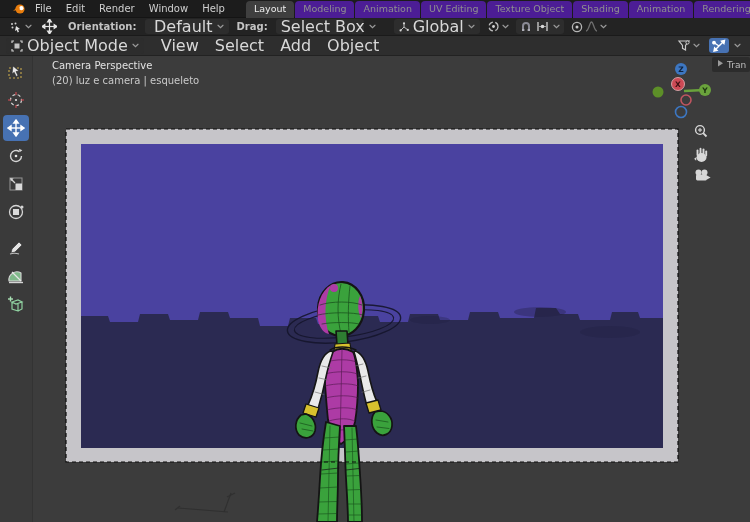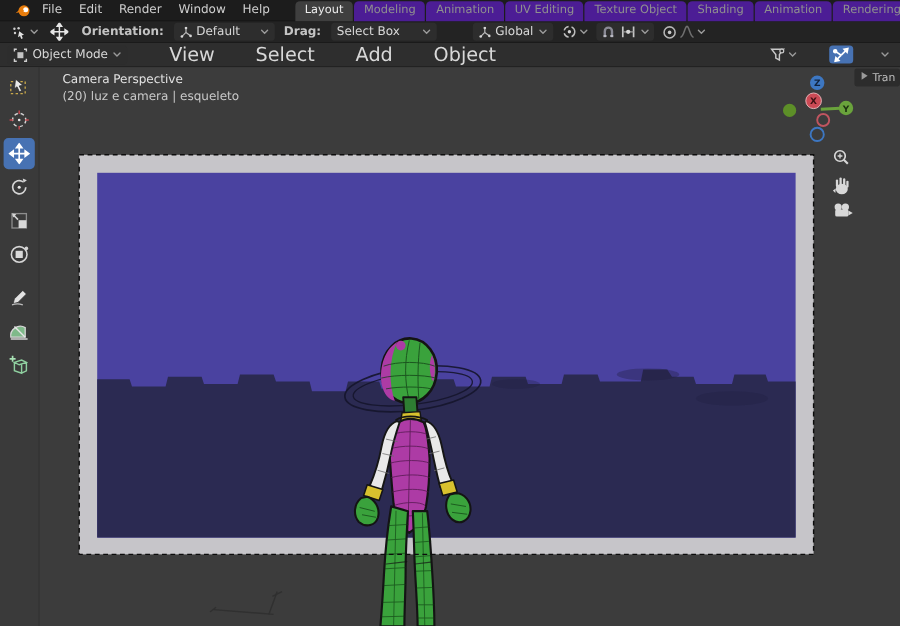--- a/index.html
+++ b/index.html
@@ -13,24 +13,24 @@
   html,body{width:750px;height:522px;overflow:hidden;background:var(--bgmain,#3c3c3c);
     font-family:"DejaVu Sans","Liberation Sans",sans-serif;-webkit-font-smoothing:antialiased;}
   .bar{display:flex;align-items:center;width:750px;}
   .topbar{height:18px;background:var(--topbar,#1c1c1c);border-bottom:1px solid #141414;padding-left:12px;}
   .menu-item{color:#cfcfcf;font-size:10px;padding:0 7px;line-height:17px;cursor:default;}
   .tabs{display:flex;align-items:flex-end;height:18px;margin-left:14px;gap:1px;overflow:hidden;flex:1;}
   .tab{font-size:9.5px;color:var(--dimtext,#8f8f8f);background:#4c1d95;padding:2px 8px 3px;
     border-radius:4px 4px 0 0;white-space:nowrap;line-height:12px;}
   .tab.active{background:#3f3f3f;color:#ececec;}
   .row2{height:18px;background:var(--row2,#232323);border-bottom:1px solid #1a1a1a;padding-left:6px;gap:4px;}
-  .row3{height:20px;background:var(--row3,#2e2e2e);border-bottom:1px solid #222;padding:0 6px;gap:20px;}
+  .row3{height:20px;background:var(--row3,#2e2e2e);border-bottom:1px solid #222;padding:0 6px;gap:2px;}
   .lbl{color:#c3c3c3;font-size:10px;padding:0 4px;white-space:nowrap;font-weight:bold;}
   .dd{display:flex;align-items:center;gap:4px;background:var(--dd,#2d2d2d);border-radius:3px;
-    height:15px;padding:0 5px;color:#d8d8d8;font-size:10px;white-space:nowrap;}
+    height:15px;padding:0 5px;color:#d8d8d8;font-size:16px;white-space:nowrap;}
   .flatbtn{display:flex;align-items:center;gap:2px;height:15px;padding:0 3px;border-radius:3px;}
   .cv{width:7px;height:5px;flex:none}
   .cv path{fill:none;stroke:#9a9a9a;stroke-width:1.4;stroke-linecap:round}
   .hmenu{color:#d8d8d8;font-size:16px;padding:0 7px;line-height:19px;}
   .spacer{flex:1}
   .main{position:relative;width:750px;height:466px;}
   .scene{position:absolute;left:0;top:0;}
   .ltoolbar{position:absolute;left:0;top:0;width:33px;height:466px;background:var(--toolbar,#3a3a3a);
     border-right:1px solid #333;display:flex;flex-direction:column;align-items:center;padding-top:3px;gap:2px;}
   .tbtn{width:26px;height:26px;border-radius:4px;display:flex;align-items:center;justify-content:center;flex:none;}

